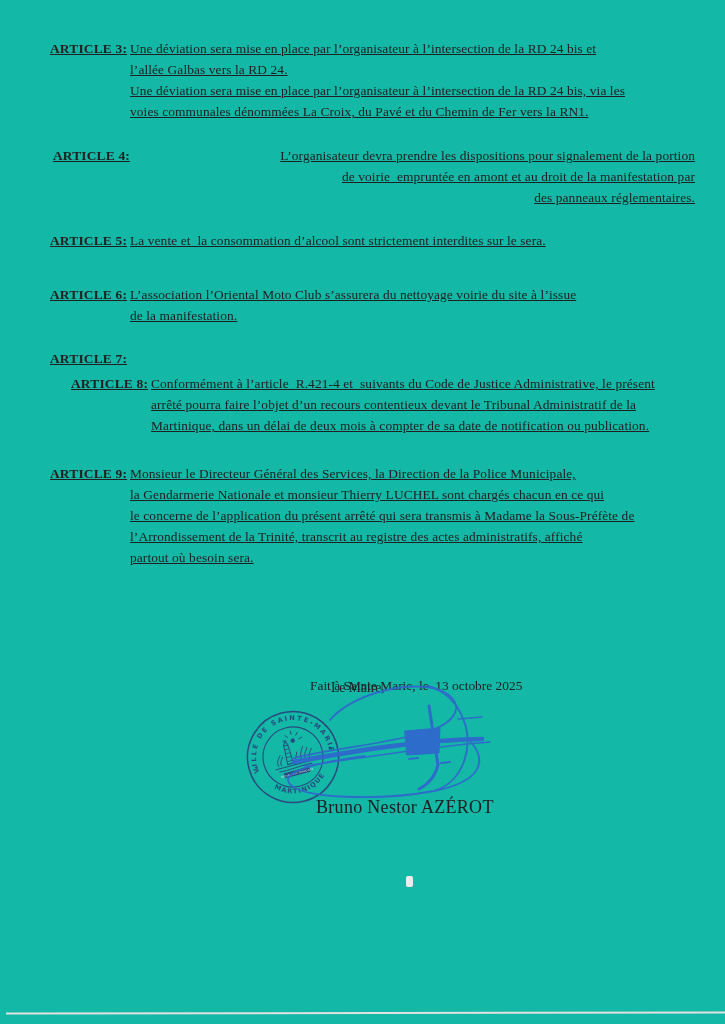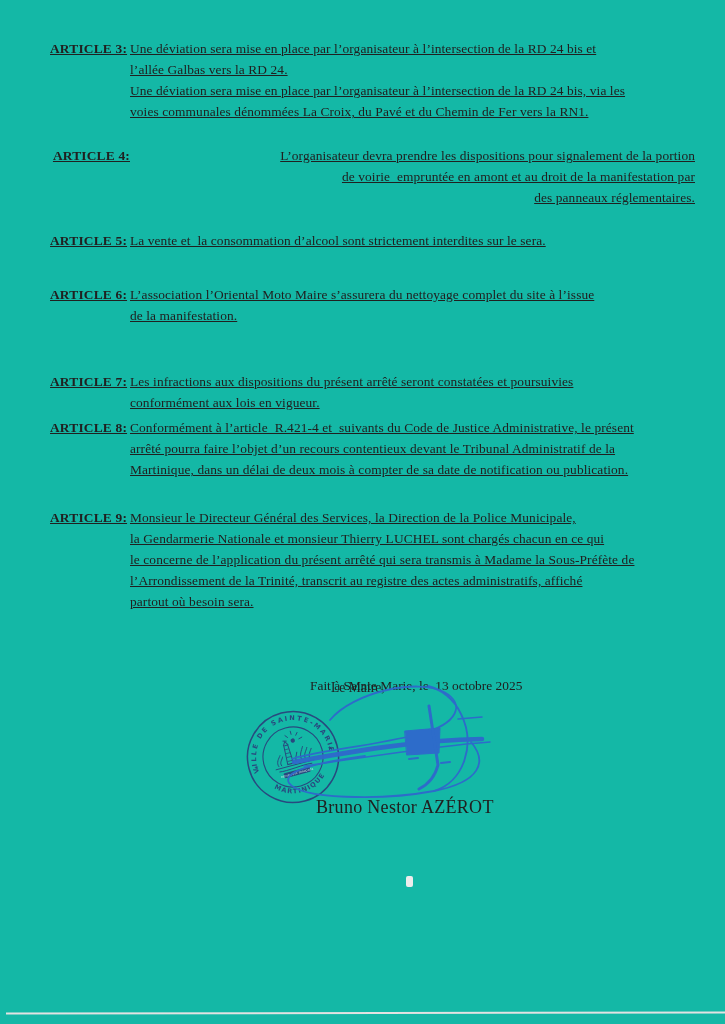--- a/index.html
+++ b/index.html
@@ -35,23 +35,23 @@
     letter-spacing: 0.2px;
   }
   .article-body {
     white-space: pre;
     letter-spacing: 0.1px;
     text-decoration: underline;
   }
   .mb-a3 { margin-bottom: 23px; }
   .mb-a4 { margin-bottom: 22px; text-align: right; }
   .mb-a5 { margin-bottom: 33px; }
-  .mb-a6 { margin-bottom: 45px; }
+  .mb-a6 { margin-bottom: 22px; }
   .mb-a7 { margin-bottom: 4px; }
-  .mb-a8 { margin-bottom: 27px; }
+  .mb-a8 { margin-bottom: 27px; margin-left: 21px; }
   .closing-place-date {
     position: absolute;
     left: 310px;
     top: 676px;
     font-size: 13.4px;
     line-height: 20px;
     white-space: pre;
   }
   .closing-title {
     position: absolute;
@@ -126,28 +126,26 @@
 des panneaux réglementaires.</div>
     </div>
 
     <div class="article mb-a5">
       <div class="article-label">ARTICLE 5:</div>
       <div class="article-body">La vente et  la consommation d’alcool sont strictement interdites sur le sera.</div>
     </div>
 
     <div class="article mb-a6">
       <div class="article-label">ARTICLE 6:</div>
-      <div class="article-body">L’association l’Oriental Moto Maire s’assurera du nettoyage complet du site à l’issue
+      <div class="article-body">L’association l’Oriental Moto Club s’assurera du nettoyage voirie du site à l’issue
 de la manifestation.</div>
     </div>
 
     <div class="article mb-a7">
       <div class="article-label">ARTICLE 7:</div>
-      <div class="article-body">Les infractions aux dispositions du présent arrêté seront constatées et poursuivies
-conformément aux lois en vigueur.</div>
     </div>
 
     <div class="article mb-a8">
       <div class="article-label">ARTICLE 8:</div>
       <div class="article-body">Conformément à l’article  R.421-4 et  suivants du Code de Justice Administrative, le présent
 arrêté pourra faire l’objet d’un recours contentieux devant le Tribunal Administratif de la
 Martinique, dans un délai de deux mois à compter de sa date de notification ou publication.</div>
     </div>
 
     <div class="article">

